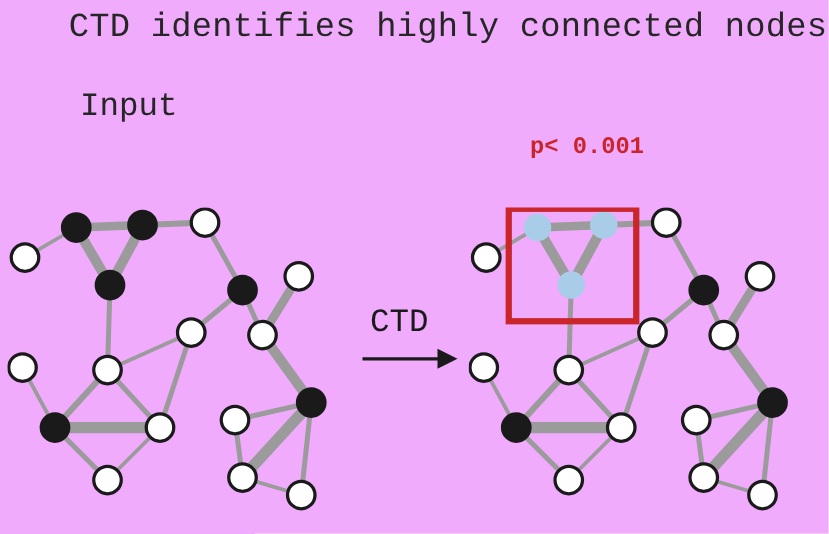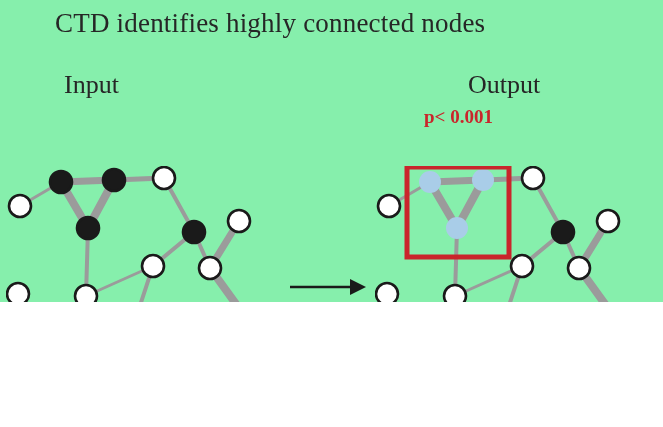--- a/index.html
+++ b/index.html
@@ -1,21 +1,21 @@
 <!DOCTYPE html>
 <html><head>
 <meta charset="utf-8">
 <style>
   html,body{margin:0;padding:0;background:#ffffff;}
   .canvas{
     position:relative;
     width:663px;
-    height:302px;
-    background:#86efac;
-    font-family:Liberation Serif, serif;
+    height:427px;
+    background:#f0abfc;
+    font-family:Liberation Mono, monospace;
     overflow:hidden;
   }
   .title{
     position:absolute;
     left:55px; top:8px;
     font-size:27px;
     color:#262626;
     letter-spacing:0.2px;
   }
   .label{
@@ -51,21 +51,20 @@
 </style>
 </head>
 <body>
 
 <div class="canvas">
 
   <div class="title" style="color: rgb(38, 38, 38);">CTD identifies highly connected nodes</div>
 
   <div class="label input-label">Input</div>
 
-  <div class="label output-label">Output</div>
 
   <div class="pvalue" style="color: rgb(201, 37, 43);">p&lt; 0.001</div>
 
   <svg id="input-graph" class="graph-svg" viewBox="0 0 270 252">
       <line x1="14" y1="40" x2="55" y2="16" stroke="#9b9b9b" stroke-width="3" stroke-linecap="round"></line>
       <line x1="55" y1="16" x2="108" y2="14" stroke="#9b9b9b" stroke-width="7" stroke-linecap="round"></line>
       <line x1="55" y1="16" x2="82" y2="62" stroke="#9b9b9b" stroke-width="8" stroke-linecap="round"></line>
       <line x1="108" y1="14" x2="82" y2="62" stroke="#9b9b9b" stroke-width="8" stroke-linecap="round"></line>
       <line x1="108" y1="14" x2="158" y2="12" stroke="#9b9b9b" stroke-width="5" stroke-linecap="round"></line>
       <line x1="158" y1="12" x2="188" y2="66" stroke="#9b9b9b" stroke-width="4" stroke-linecap="round"></line>
@@ -100,20 +99,21 @@
       <circle cx="80" cy="130" r="11" fill="#ffffff" stroke="#1a1a1a" stroke-width="2.6"></circle>
       <circle cx="38" cy="176" r="11" fill="#1a1a1a" stroke="#1a1a1a" stroke-width="2.6"></circle>
       <circle cx="122" cy="176" r="11" fill="#ffffff" stroke="#1a1a1a" stroke-width="2.6"></circle>
       <circle cx="182" cy="170" r="11" fill="#ffffff" stroke="#1a1a1a" stroke-width="2.6"></circle>
       <circle cx="243" cy="156" r="11" fill="#1a1a1a" stroke="#1a1a1a" stroke-width="2.6"></circle>
       <circle cx="80" cy="218" r="11" fill="#ffffff" stroke="#1a1a1a" stroke-width="2.6"></circle>
       <circle cx="188" cy="216" r="11" fill="#ffffff" stroke="#1a1a1a" stroke-width="2.6"></circle>
       <circle cx="235" cy="230" r="11" fill="#ffffff" stroke="#1a1a1a" stroke-width="2.6"></circle>
     </svg>
 
+  <div class="ctd">CTD</div>
 
   <svg id="arrow" viewBox="0 0 80 22">
       <line x1="2" y1="11" x2="64" y2="11" stroke="#1a1a1a" stroke-width="2.6"></line>
       <polygon points="62,3 78,11 62,19" fill="#1a1a1a"></polygon>
     </svg>
 
   <svg id="output-graph" class="graph-svg" viewBox="0 0 270 252">
       <line x1="14" y1="40" x2="55" y2="16" stroke="#9b9b9b" stroke-width="3" stroke-linecap="round"></line>
       <line x1="55" y1="16" x2="108" y2="14" stroke="#9b9b9b" stroke-width="7" stroke-linecap="round"></line>
       <line x1="55" y1="16" x2="82" y2="62" stroke="#9b9b9b" stroke-width="8" stroke-linecap="round"></line>

